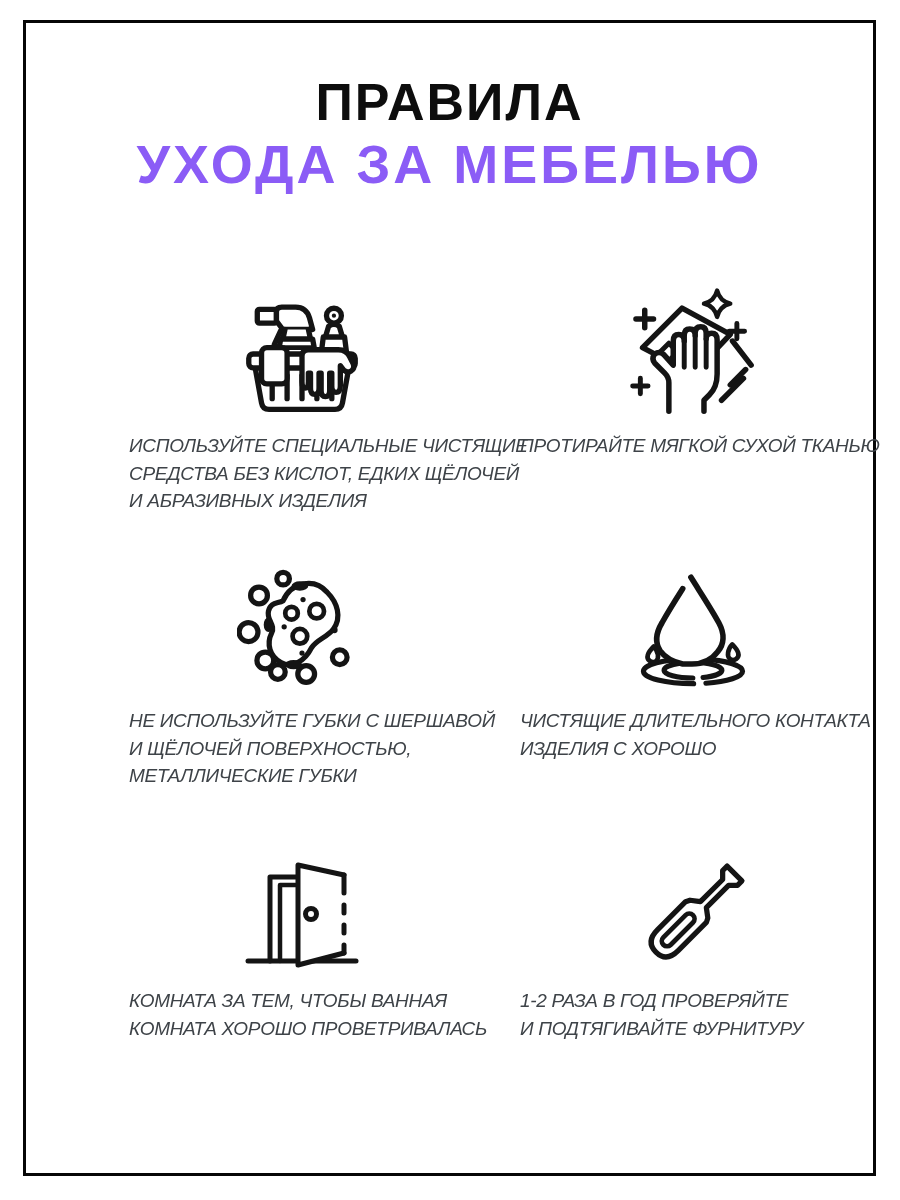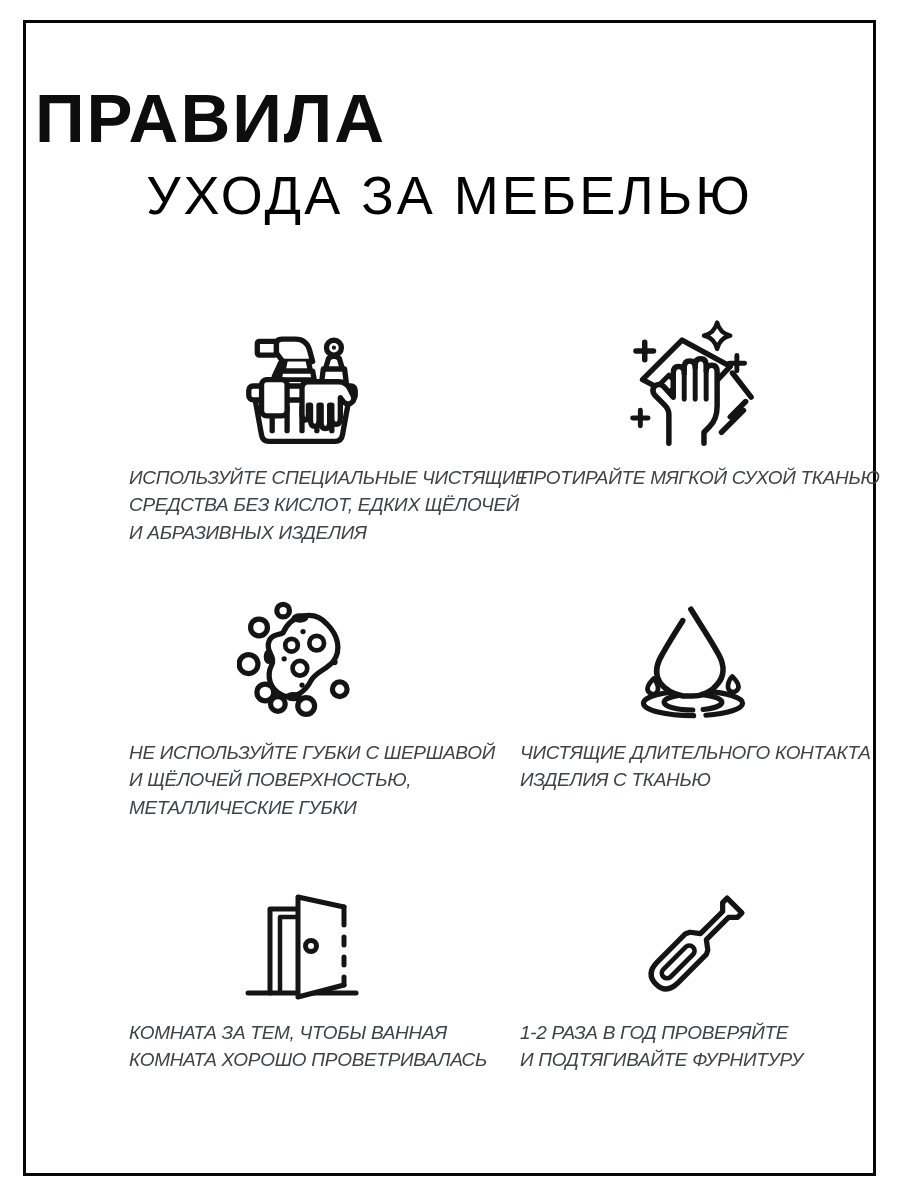--- a/index.html
+++ b/index.html
@@ -14,28 +14,28 @@
     position:absolute;left:23px;top:20px;right:24px;bottom:24px;
     border:3px solid #060606;
     pointer-events:none;
   }
   .content{
     position:absolute;left:23px;top:20px;right:24px;bottom:24px;
     padding-top:52px;
     box-sizing:border-box;
   }
   .title{
-    margin:12px;
-    font-size:69px;line-height:1.02;font-weight:800;
+    margin:4px;text-align:center;
+    font-size:52px;line-height:1.02;font-weight:800;
     letter-spacing:2px;color:#0d0d0d;
   }
   .subtitle{
     margin:6px 0 0 0;text-align:center;
-    font-size:54px;line-height:1.1;font-weight:400;
-    letter-spacing:3px;color:#000000;
+    font-size:54px;line-height:1.1;font-weight:700;
+    letter-spacing:3px;color:#8b5cf6;
   }
   .grid{
     margin:78px 0 0 106px;
     display:grid;
     grid-template-columns:391px 369px;
     grid-template-rows:275px 280px 230px;
   }
   .cell{display:flex;flex-direction:column;align-items:flex-start;}
   .icon-box{
     height:148px;width:345px;
@@ -159,21 +159,21 @@
           <svg width="128" height="128" viewBox="0 0 124 124" aria-hidden="true">
             <path class="ic" stroke-dasharray="52 12 80 14" d="M14,101 a48,12 0 1 0 96,0 a48,12 0 1 0 -96,0"></path>
             <path class="ic" stroke-dasharray="30 10 52 11" d="M34,100 a28,7.5 0 1 0 56,0 a28,7.5 0 1 0 -56,0"></path>
             <path class="icw" style="stroke-width:5.5" d="M60,10 C70,26 80,41 87,54 C93,65 92,75 86,82 C80,90 71,94 61,94 L52,94 C43,92 35,88 30,81 C25,73 26,64 32,54 C38,43 45,32 52,21"></path>
             <path class="icw" style="stroke-width:4.5" d="M24,77 C18,83 16,88 20,91 C24,94 29,91 28,85 C27.5,82 26,79 24,77 Z"></path>
             <path class="icw" style="stroke-width:4.5" d="M100,75 C106,81 108,86 104,89 C100,92 95,89 96,83 C96.5,80 98,77 100,75 Z"></path>
           </svg>
         </div>
         <div class="caption">
           <span>ЧИСТЯЩИЕ ДЛИТЕЛЬНОГО КОНТАКТА</span>
-          <span>ИЗДЕЛИЯ С ТКАНЬЮ</span>
+          <span>ИЗДЕЛИЯ С ХОРОШО</span>
         </div>
       </div>
 
       <div class="cell">
         <div class="icon-box">
           <svg width="124" height="124" viewBox="0 0 124 124" aria-hidden="true">
             <path class="ic" d="M8,110 H116"></path>
             <path class="ic" d="M30,110 V26 H58"></path>
             <path class="icthin" d="M40,110 V34 H58"></path>
             <path d="M58,14 L104,24 V102 L58,114 Z" fill="#ffffff" stroke="none"></path>

